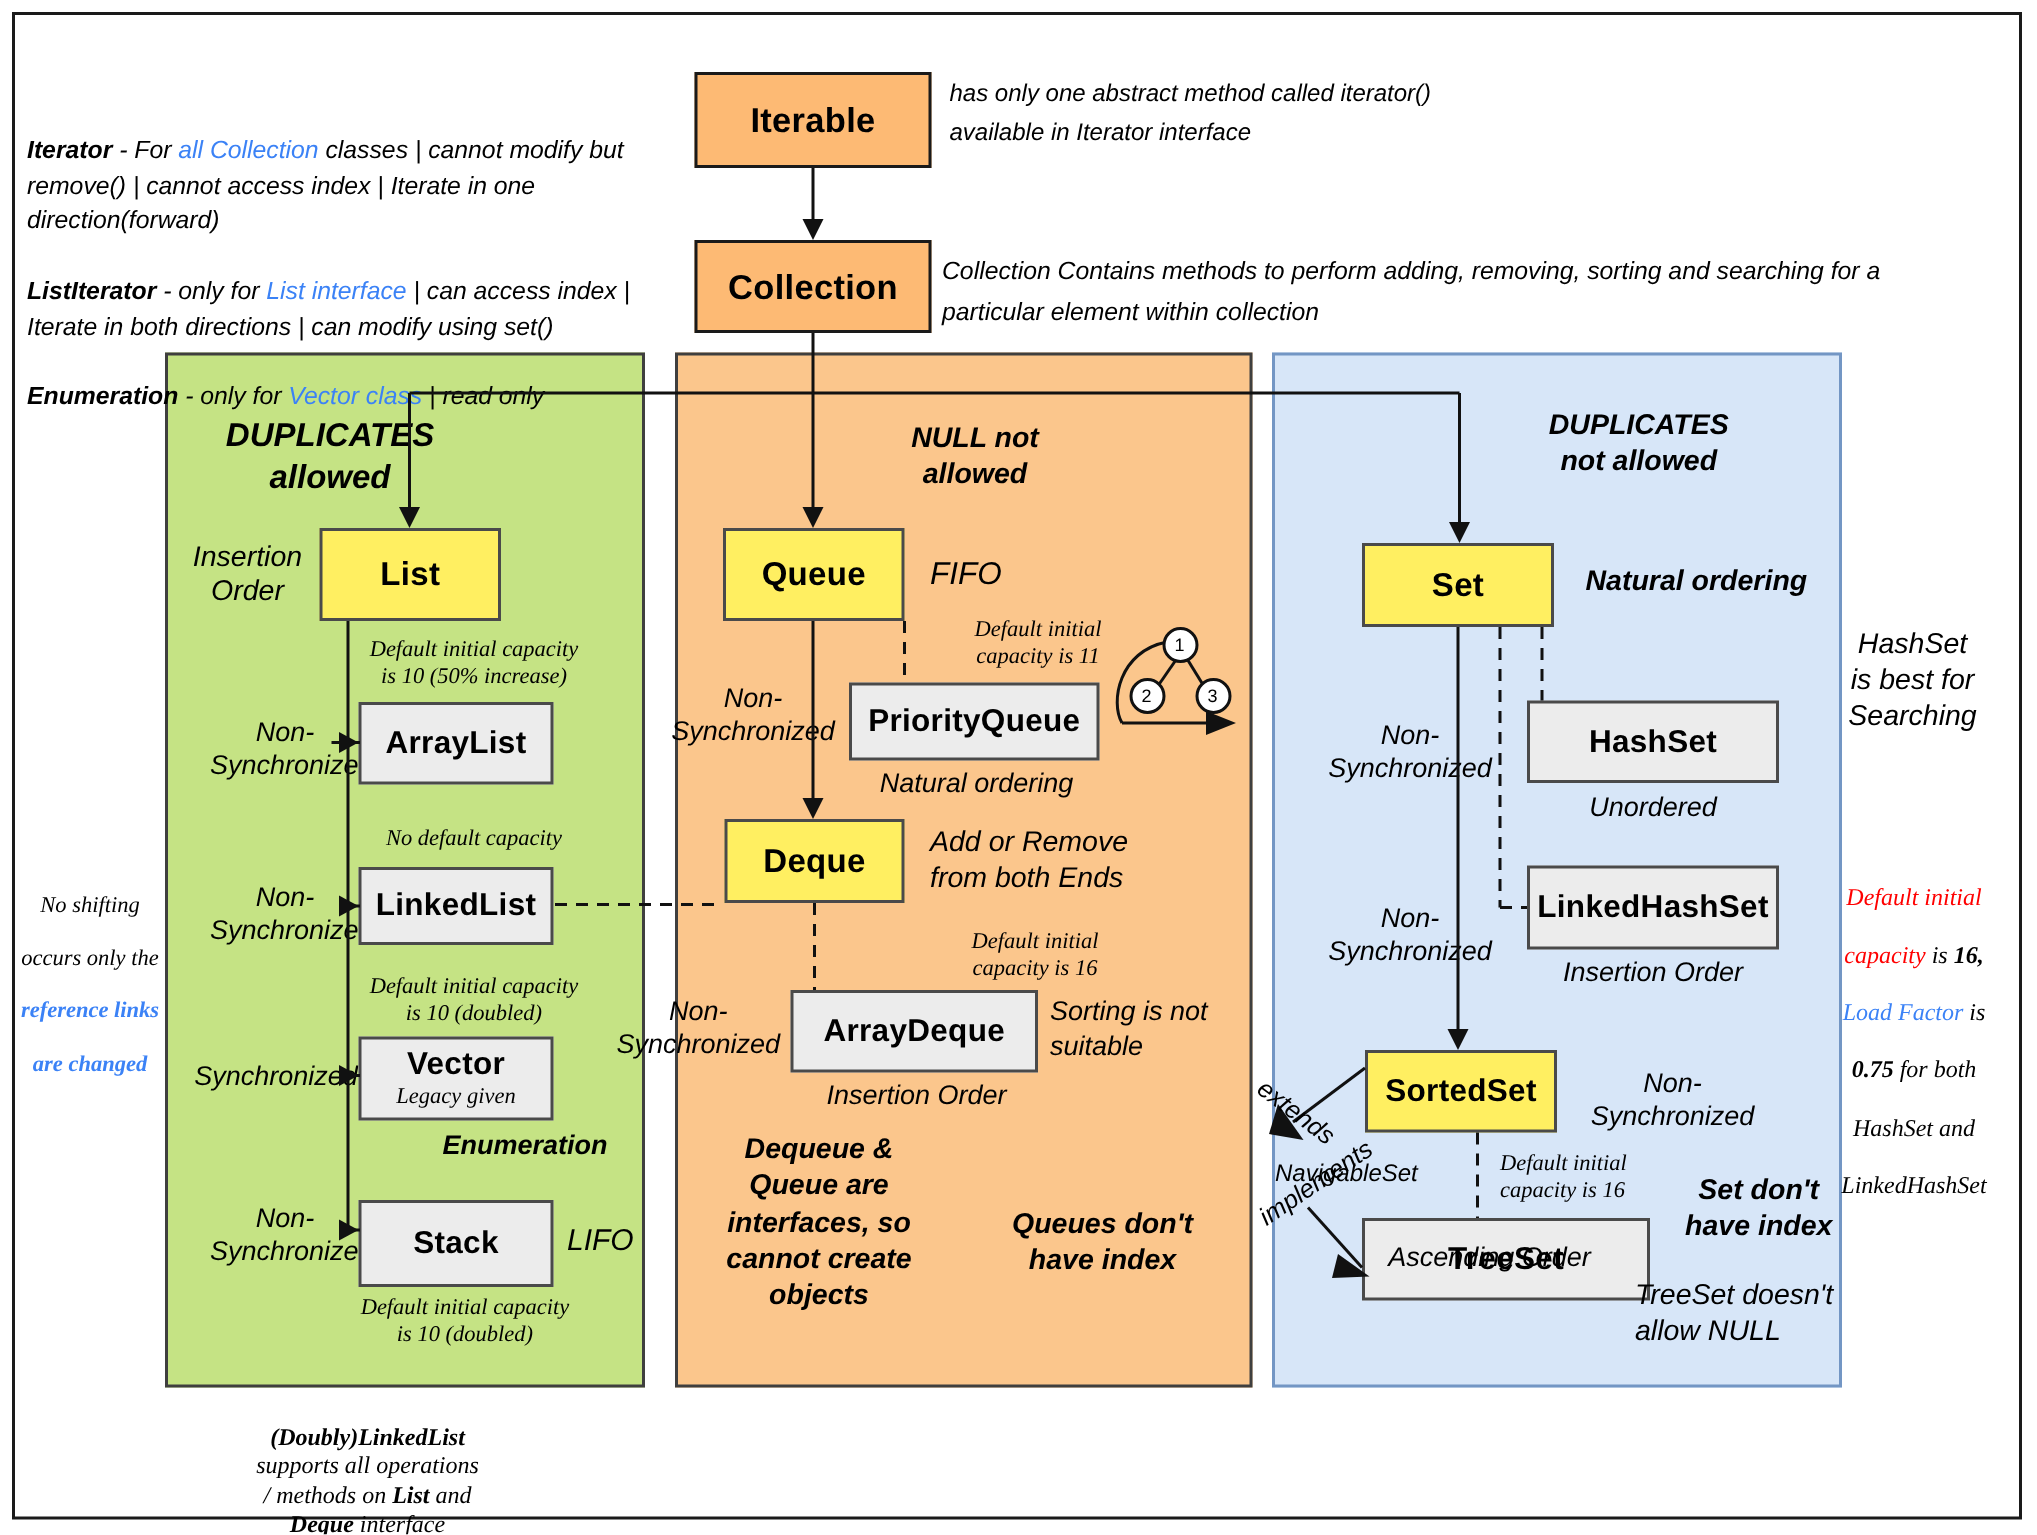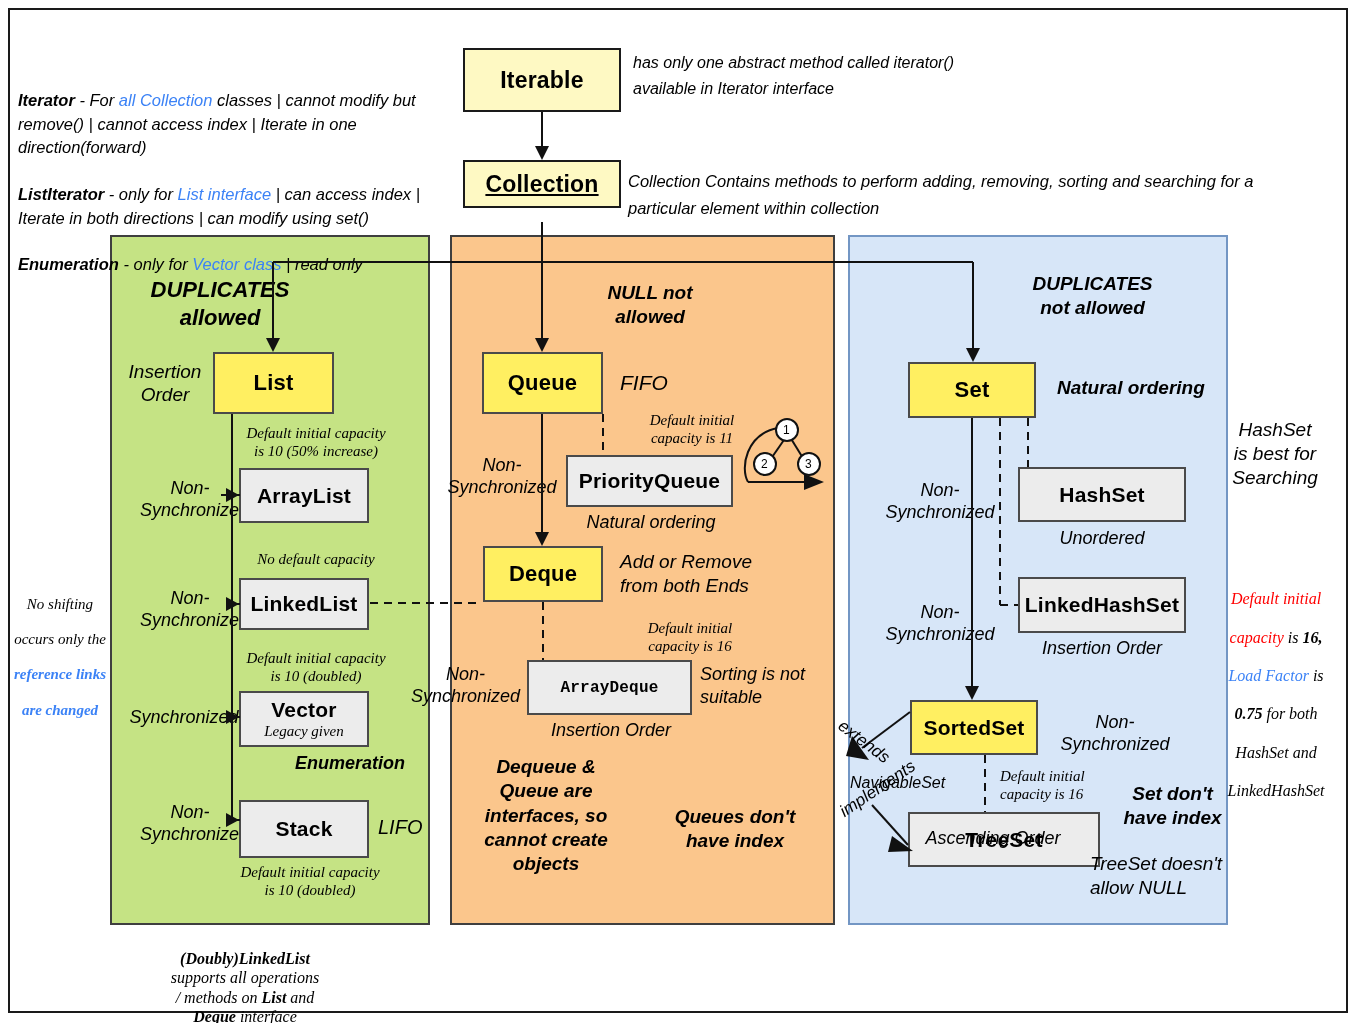--- a/index.html
+++ b/index.html
@@ -14,21 +14,21 @@
   
   .panel{position:absolute;box-sizing:border-box;}
   .panel-green{background:#c5e384;border:2px solid #3f3f3f;}
   .panel-orange{background:#fbc68c;border:2px solid #3f3f3f;}
   .panel-blue{background:#d7e6f8;border:2px solid #7396c4;}
 
   
   .box{position:absolute;box-sizing:border-box;display:flex;flex-direction:column;
        align-items:center;justify-content:center;border:2px solid #3b3b3b;background:#fff;}
   .box .nm{font-weight:bold;color:#000;letter-spacing:.2px;}
-  .box-white{background:#fef9c3;border-color:#1a1a1a;}
+  .box-white{background:#fdba74;border-color:#1a1a1a;}
   .box-yellow{background:#ffef61;border-color:#4a4a4a;}
   .box-grey{background:#ececec;border-color:#4a4a4a;}
   .sub{font-family:"Liberation Serif",serif;font-style:italic;font-size:15px;margin-top:1px;}
 
   svg.ov{position:absolute;left:0;top:0;width:1358px;height:1023px;pointer-events:none;overflow:visible;}
 
   .blue-t{color:#3b82f6;}
   .red-t{color:#ff0000;}
 </style>
 </head>
@@ -46,21 +46,21 @@
     <span style="font-weight:bold;">ListIterator</span><span> - only for </span><span class="blue-t">List interface</span><span> | can access index | Iterate in both directions | can modify using set()</span><br>
     <span style="font-weight:bold;">Enumeration</span><span> - only for </span><span class="blue-t">Vector class</span><span> | read only</span>
   </div>
 
   <div class="box box-white" style="left:463px;top:48px;width:158px;height:64px;">
     <span class="nm" style="font-size:23px;">Iterable</span>
   </div>
   <div class="txt ital" style="left:633px;top:50px;width:420px;font-size:16px;line-height:1.65;">has only one abstract method called iterator()
 available in Iterator interface</div>
 
-  <div class="box box-white" style="left:463px;top:160px;width:158px;height:48px;text-decoration:underline;">
+  <div class="box box-white" style="left:463px;top:160px;width:158px;height:62px;">
     <span class="nm" style="font-size:23px;">Collection</span>
   </div>
   <div class="txt" style="left:0px;top:578px;width:120px;text-align:center;font-family:'Liberation Serif',serif;font-style:italic;font-size:15px;line-height:1.18;">
     <span>No shifting</span><br>
     <span>occurs only the</span><br>
     <span class="blue-t" style="font-weight:bold;">reference links</span><br>
     <span class="blue-t" style="font-weight:bold;">are changed</span>
   </div>
 
   <div class="txt ital" style="left:628px;top:168px;width:680px;font-size:16.5px;line-height:1.65;">Collection Contains methods to perform adding, removing, sorting and searching for a
@@ -148,21 +148,21 @@
     <span class="nm" style="font-size:22px;">Deque</span>
   </div>
   <div class="txt ital" style="left:620px;top:550px;width:190px;font-size:19px;line-height:1.25;">Add or Remove
 from both Ends</div>
 
   <div class="txt serif" style="left:600px;top:620px;width:180px;font-size:15px;text-align:center;line-height:1.18;">Default initial
 capacity is 16</div>
   <div class="txt ital" style="left:408px;top:664px;width:115px;font-size:18px;text-align:center;line-height:1.2;">Non-
 Synchronized</div>
   <div class="box box-grey" style="left:527px;top:660px;width:165px;height:55px;">
-    <span class="nm" style="font-size:16px;font-family:Liberation Mono, monospace;">ArrayDeque</span>
+    <span class="nm" style="font-size:21px;">ArrayDeque</span>
   </div>
   <div class="txt ital" style="left:700px;top:663px;width:130px;font-size:18px;line-height:1.25;">Sorting is not
 suitable</div>
   <div class="txt ital" style="left:527px;top:720px;width:168px;font-size:18px;text-align:center;">Insertion Order</div>
 
   <div class="txt bi" style="left:482px;top:755px;width:128px;font-size:19px;text-align:center;line-height:1.28;">Dequeue &amp;
 Queue are
 interfaces, so
 cannot create
 objects</div>

